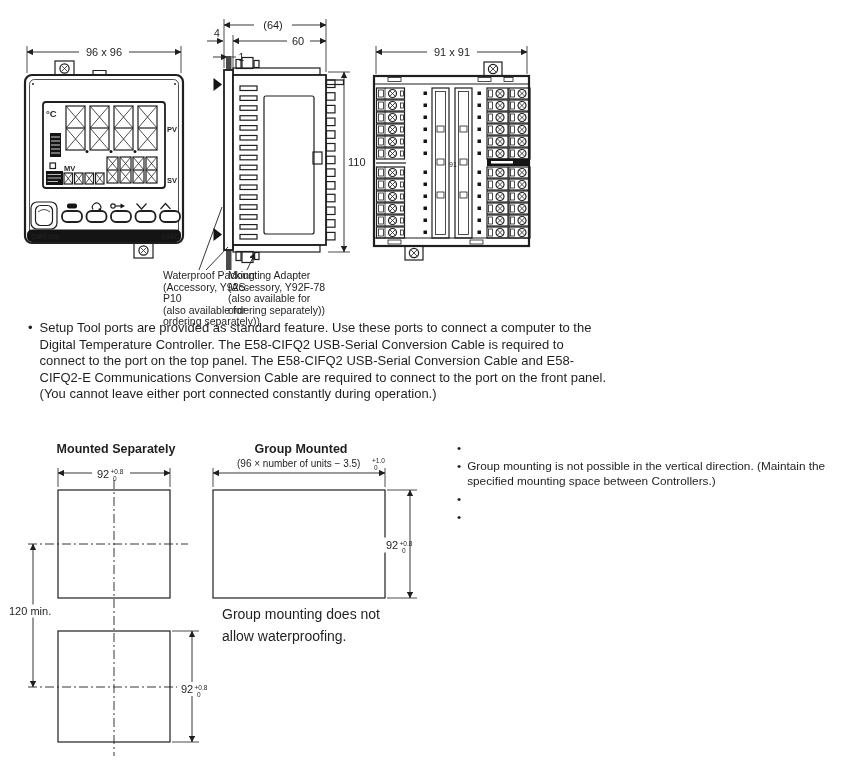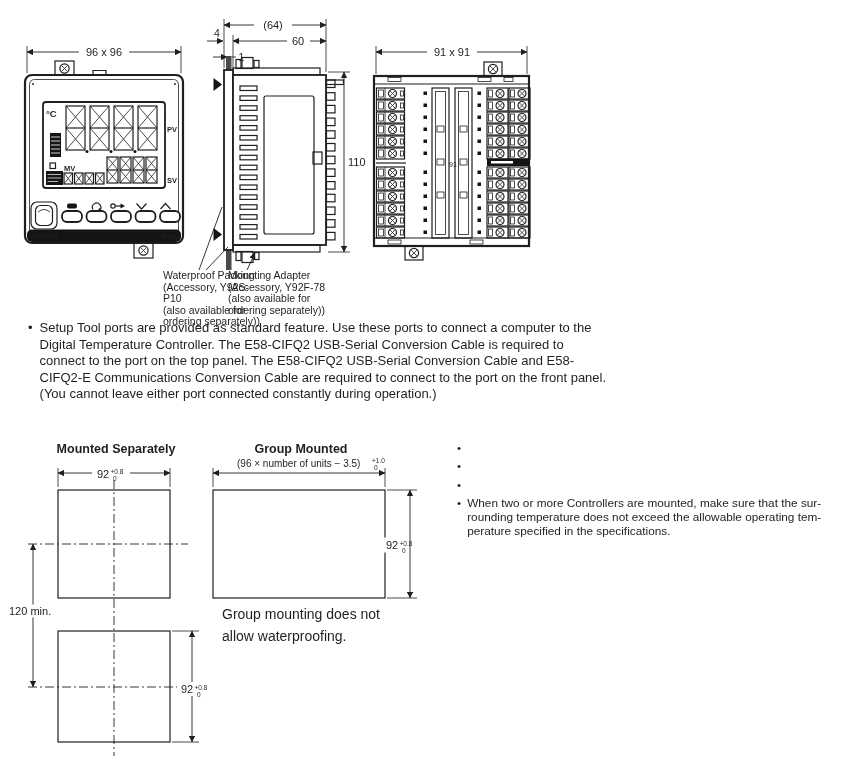--- a/index.html
+++ b/index.html
@@ -457,25 +457,24 @@
 
   <div class="abs caption pre" style="left:222px;top:603px;width:190px;">Group mounting does not
 allow waterproofing.</div>
 
   <div class="abs" style="left:457px;top:441px;width:398px;">
     <div class="nitem">
       <span class="b">•</span>
     </div>
     <div class="nitem">
       <span class="b">•</span>
+      <span class="pre">Group mounting is not possible in the vertical direction. (Maintain the
+specified mounting space between Controllers.)</span>
     </div>
     <div class="nitem">
       <span class="b">•</span>
     </div>
     <div class="nitem">
       <span class="b">•</span>
-      <span class="pre">When two or more Controllers are mounted, make sure that the sur-
-rounding temperature does not exceed the allowable operating tem-
-perature specified in the specifications.</span>
     </div>
   </div>
 
 </div>
 
 </body></html>

